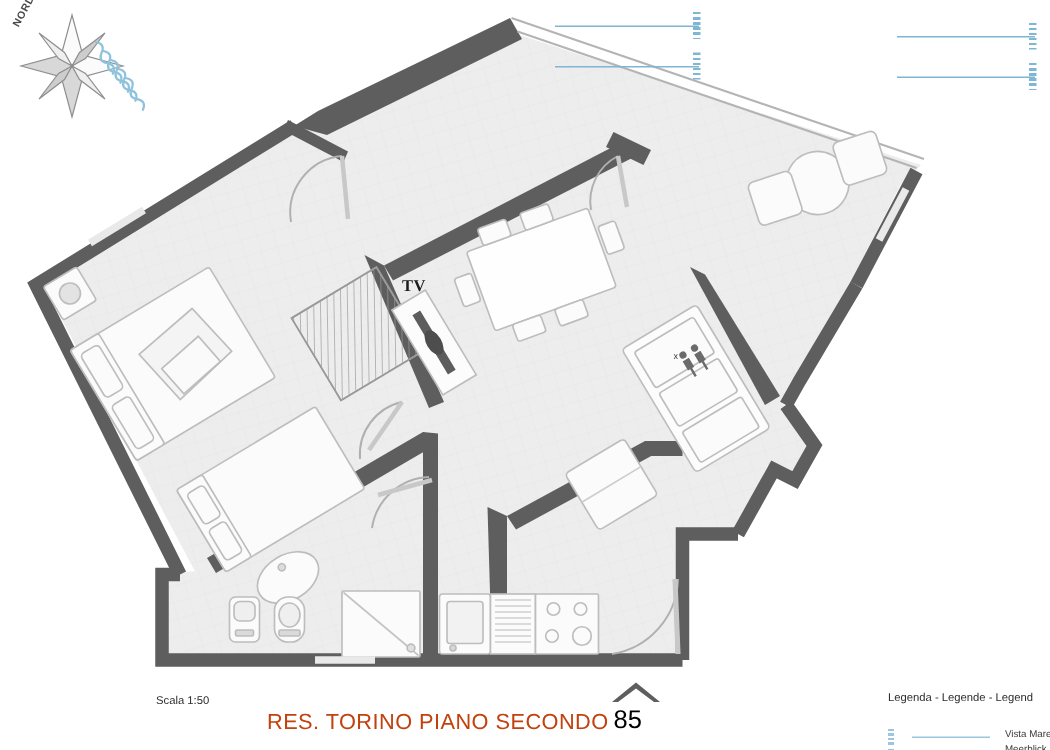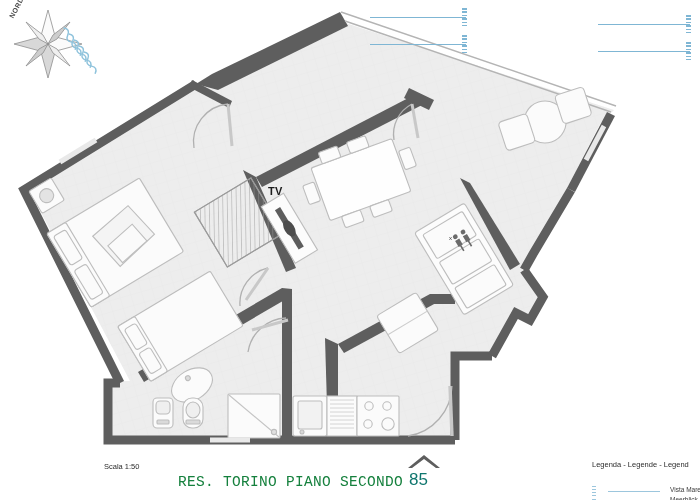--- a/index.html
+++ b/index.html
@@ -23,23 +23,23 @@
   
   #legend{left:586px;top:420px;width:112px;height:62px;margin-top:40px;}
   #legend-title{position:absolute;left:6px;top:0;font-size:7.5px;color:#2c2c2c;white-space:nowrap;}
   .legend-row-line{position:absolute;left:22px;width:52px;border-top:1.2px solid #9cc6dd;}
   .legend-row-tick{position:absolute;left:6px;width:4px;height:11px;
      background:repeating-linear-gradient(to bottom,#9cc6dd 0 1.4px,transparent 1.4px 3px);}
   .legend-txt{position:absolute;left:84px;font-size:6.5px;color:#3a3a3a;white-space:nowrap;}
 
   
   #scale-label{left:104px;top:462px;font-size:7.5px;color:#2b2b2b;}
-  #plan-title{left:178px;top:474px;font-size:14.5px;color:#15803d;letter-spacing:.3px;font-family:Liberation Mono, monospace;}
-  #area-number{left:409px;top:470px;font-size:17px;color:#0f766e;}
-  #tv-label{left:268px;top:185px;font-size:11px;color:#1c1c1c;font-weight:600;letter-spacing:.3px;}
+  #plan-title{left:178px;top:474px;font-size:14.5px;color:#c2410c;letter-spacing:.3px;}
+  #area-number{left:409px;top:470px;font-size:17px;color:#000000;}
+  #tv-label{left:268px;top:185px;font-size:11px;color:#1c1c1c;font-weight:600;letter-spacing:.3px;font-family:Liberation Serif, serif;}
   #sofa-x{left:449px;top:235px;font-size:6px;color:#3a3a3a;}
 </style>
 </head>
 <body>
 
 <div id="stage">
 
   <svg class="abs" style="left:0;top:0" width="700" height="500">
     <defs>
       <pattern id="tilegrid" width="11" height="11" patternUnits="userSpaceOnUse" patternTransform="rotate(-16)">

